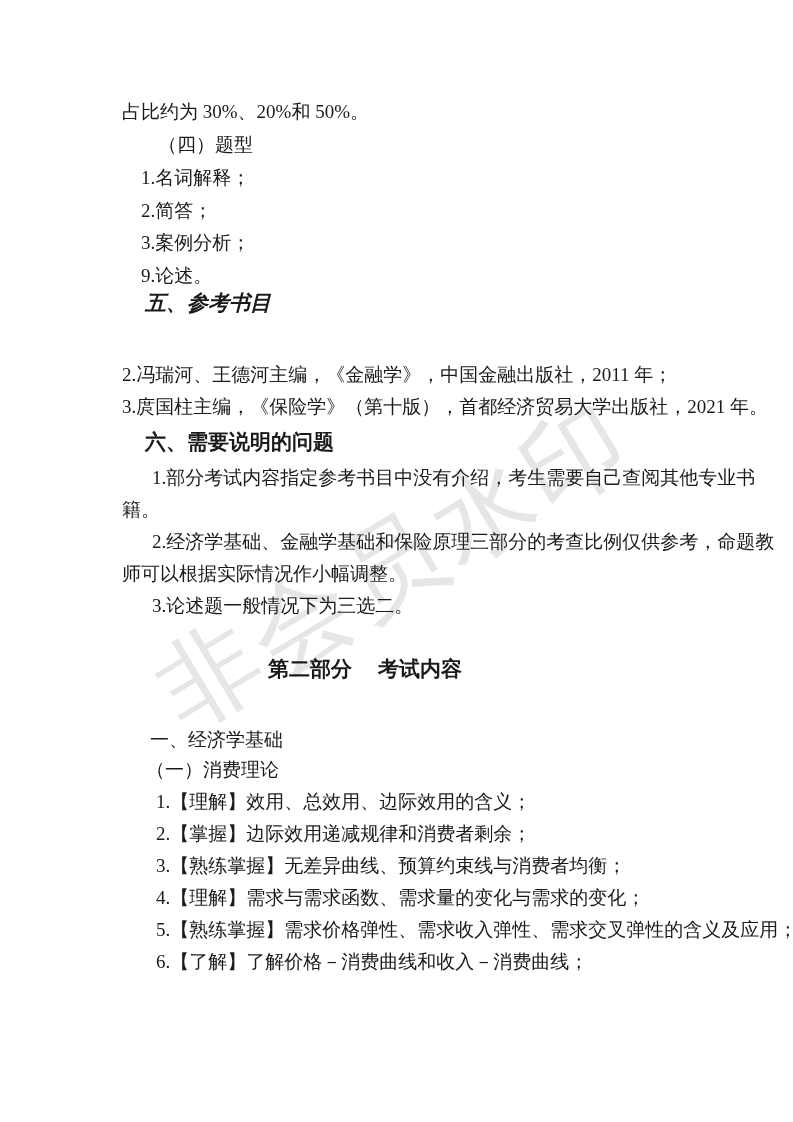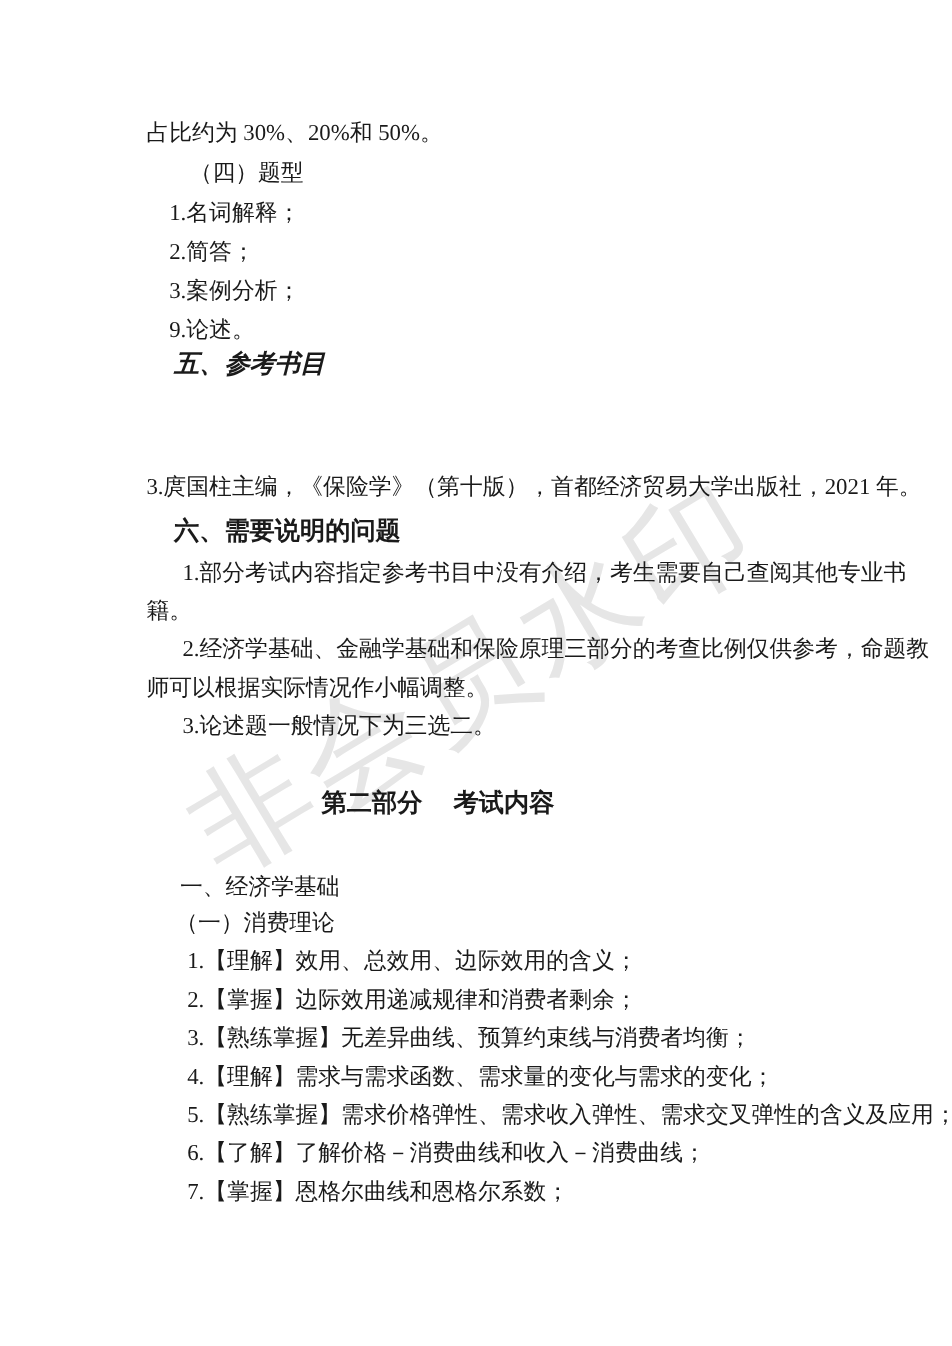--- a/index.html
+++ b/index.html
@@ -46,20 +46,21 @@
 
   <div class="line" style="left:122px; top:100px;">占比约为 30%、20%和 50%。</div>
 
   <div class="line" style="left:158px; top:133px;">（四）题型</div>
   <div class="line" style="left:141px; top:166px;">1.名词解释；</div>
   <div class="line" style="left:141px; top:199px;">2.简答；</div>
   <div class="line" style="left:141px; top:231px;">3.案例分析；</div>
   <div class="line" style="left:141px; top:264px;">9.论述。</div>
 
   <div class="line h" style="left:145px; top:291px;font-style:italic;">五、参考书目</div>
+  <div class="line" style="left:122px; top:363px;">2.冯瑞河、王德河主编，《金融学》，中国金融出版社，2011 年；</div>
   <div class="line" style="left:122px; top:395px;">3.庹国柱主编，《保险学》（第十版），首都经济贸易大学出版社，2021 年。</div>
 
   <div class="line h" style="left:145px; top:430px;">六、需要说明的问题</div>
   <div class="line" style="left:152px; top:466px;">1.部分考试内容指定参考书目中没有介绍，考生需要自己查阅其他专业书</div>
   <div class="line" style="left:122px; top:498px;">籍。</div>
   <div class="line" style="left:152px; top:530px;">2.经济学基础、金融学基础和保险原理三部分的考查比例仅供参考，命题教</div>
   <div class="line" style="left:122px; top:562px;">师可以根据实际情况作小幅调整。</div>
   <div class="line" style="left:152px; top:594px;">3.论述题一般情况下为三选二。</div>
 
   <div class="line h" style="left:268px; top:657px;">
@@ -67,15 +68,14 @@
   </div>
 
   <div class="line" style="left:150px; top:728px;">一、经济学基础</div>
   <div class="line" style="left:146px; top:758px;">（一）消费理论</div>
   <div class="line" style="left:156px; top:790px;">1.【理解】效用、总效用、边际效用的含义；</div>
   <div class="line" style="left:156px; top:822px;">2.【掌握】边际效用递减规律和消费者剩余；</div>
   <div class="line" style="left:156px; top:854px;">3.【熟练掌握】无差异曲线、预算约束线与消费者均衡；</div>
   <div class="line" style="left:156px; top:886px;">4.【理解】需求与需求函数、需求量的变化与需求的变化；</div>
   <div class="line" style="left:156px; top:918px;">5.【熟练掌握】需求价格弹性、需求收入弹性、需求交叉弹性的含义及应用；</div>
   <div class="line" style="left:156px; top:950px;">6.【了解】了解价格－消费曲线和收入－消费曲线；</div>
-  <div class="line" style="left:156px; top:982px;">7.【掌握】恩格尔曲线和恩格尔系数；</div>
 
 </div>
 
 </body></html>

